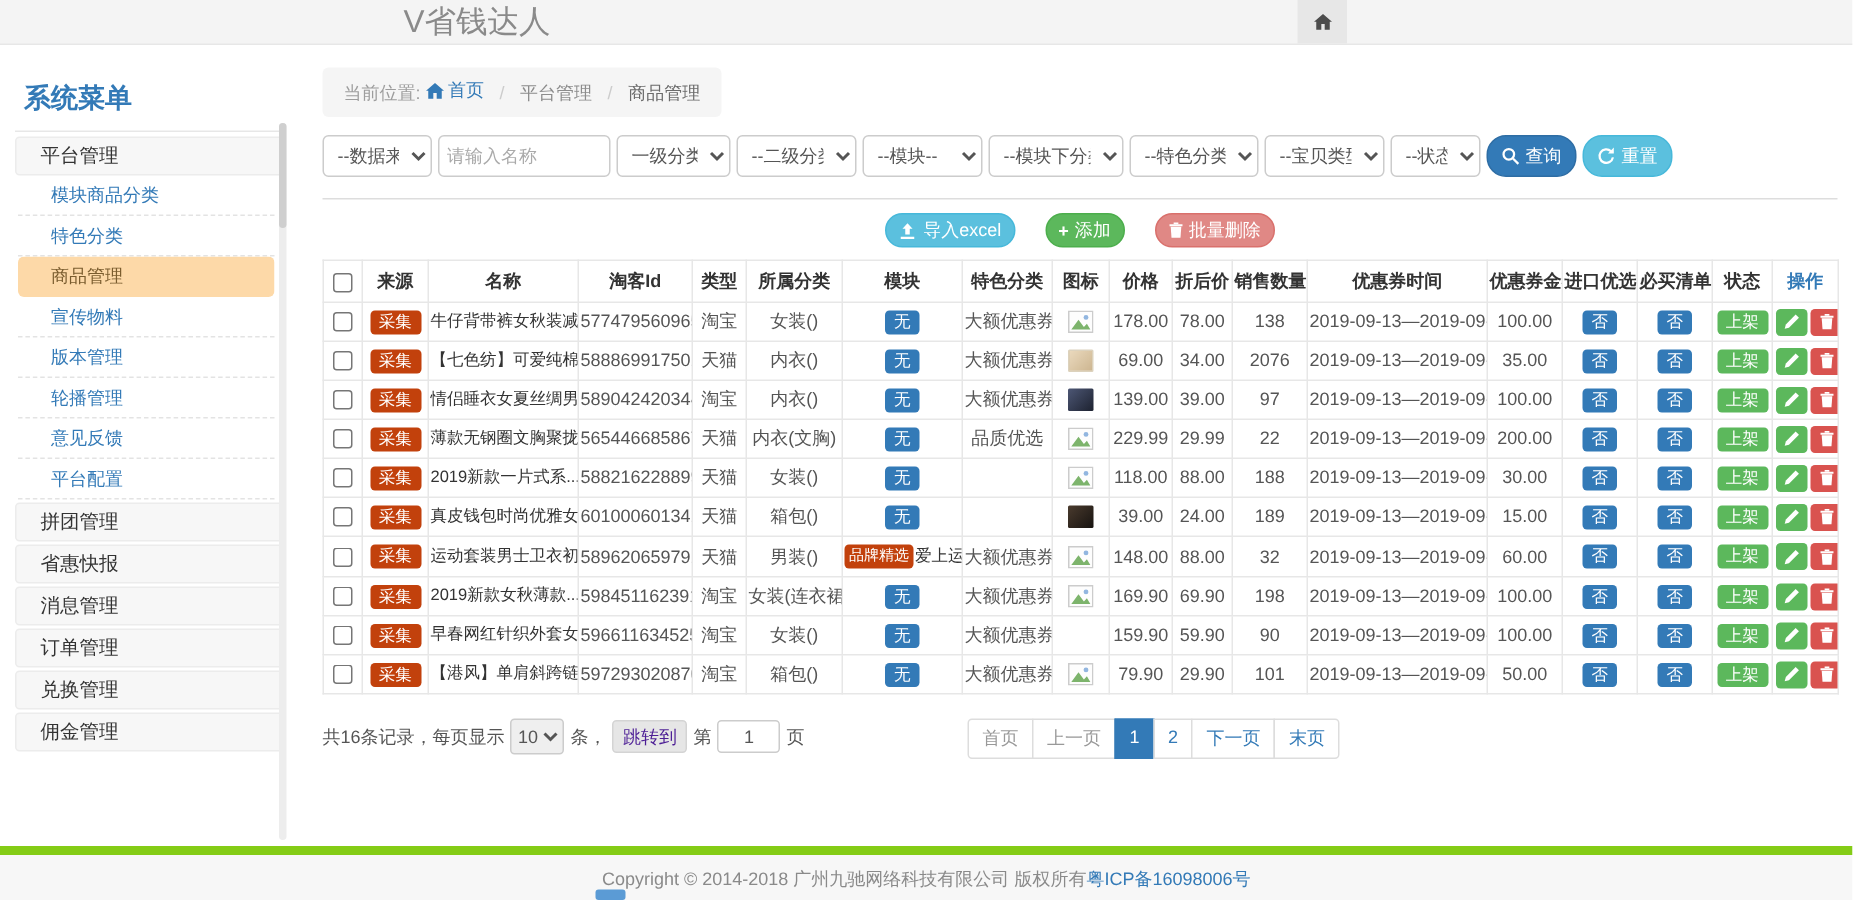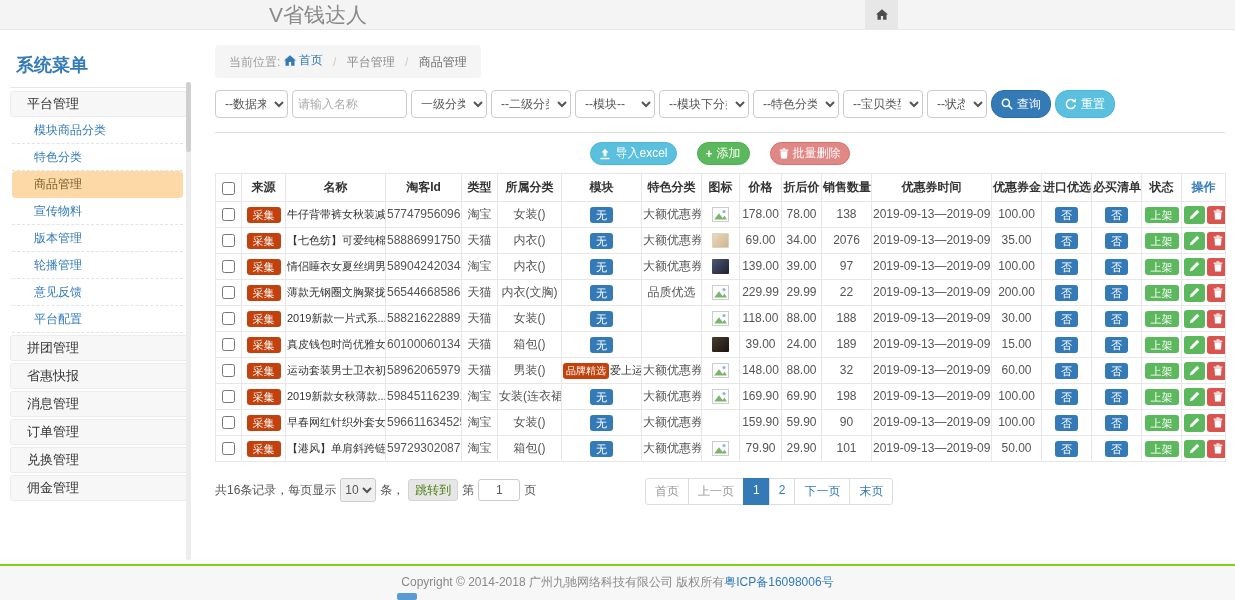--- a/index.html
+++ b/index.html
@@ -66,32 +66,32 @@
   .op-edit { background:#5cb85c; }
   .op-del  { background:#d9534f; }
   .thumb { display:inline-block; width:17px; height:15px; vertical-align:middle; border-radius:1px; }
   .thumb-beige { background:linear-gradient(135deg,#ead9bd,#cdb691); border:1px solid #dcd2bd; }
   .thumb-navy  { background:linear-gradient(135deg,#4d5775,#1d2230); }
   .thumb-dark  { background:linear-gradient(135deg,#4a3b2e,#171310); }
   .pagination-row { margin-top:16px; position:relative; height:30px; }
   .page-summary { display:flex; align-items:center; gap:4px; color:#555; position:absolute; left:0; top:0; }
   .page-summary select { height:24px; border:1px solid #ccc; border-radius:3px; font-family:inherit; font-size:12px; color:#555; }
   .jump-btn { background:#e6e6e6; border:1px solid #d4d4d4; border-radius:3px; height:22px; padding:0 6px;
-    color:#4d7c0f; font-size:12px; cursor:pointer; font-family:Liberation Sans, sans-serif; }
+    color:#4c1d95; font-size:12px; cursor:pointer; font-family:Liberation Sans, sans-serif; }
   .jump-input { width:42px; height:22px; border:1px solid #ccc; border-radius:3px; text-align:center;
     font-family:inherit; font-size:12px; color:#555; }
   .pager { position:absolute; left:430px; top:0; display:flex; }
   .pager-item { border:1px solid #ddd; background:#fff; padding:4px 9px; margin-left:-1px;
     color:#337ab7; cursor:pointer; font-size:12px; }
   .pager-item:first-child { border-radius:3px 0 0 3px; margin-left:0; }
   .pager-item:last-child  { border-radius:0 3px 3px 0; }
   .pager-item.muted  { color:#999; }
   .pager-item.active { background:#337ab7; color:#fff; border-color:#337ab7; }
   .footer { position:absolute; left:0; top:564px; width:1235px; height:36px; background:#f7f7f7;
-    border-top:2px solid #84cc16; text-align:center; color:#8a8a8a; font-size:12px; line-height:33px; z-index:10; }
+    border-top:6px solid #84cc16; text-align:center; color:#8a8a8a; font-size:12px; line-height:33px; z-index:10; }
   .footer a { color:#337ab7; text-decoration:none; cursor:pointer; }
   .artifact { position:absolute; left:397px; top:593px; width:20px; height:7px; background:#5b9bd5;
     border-radius:2px; z-index:11; }
   .icon { display:inline-flex; align-items:center; }
 </style>
 </head>
 <body>
 
 <div class="topbar">
   <div class="brand">V省钱达人</div>

